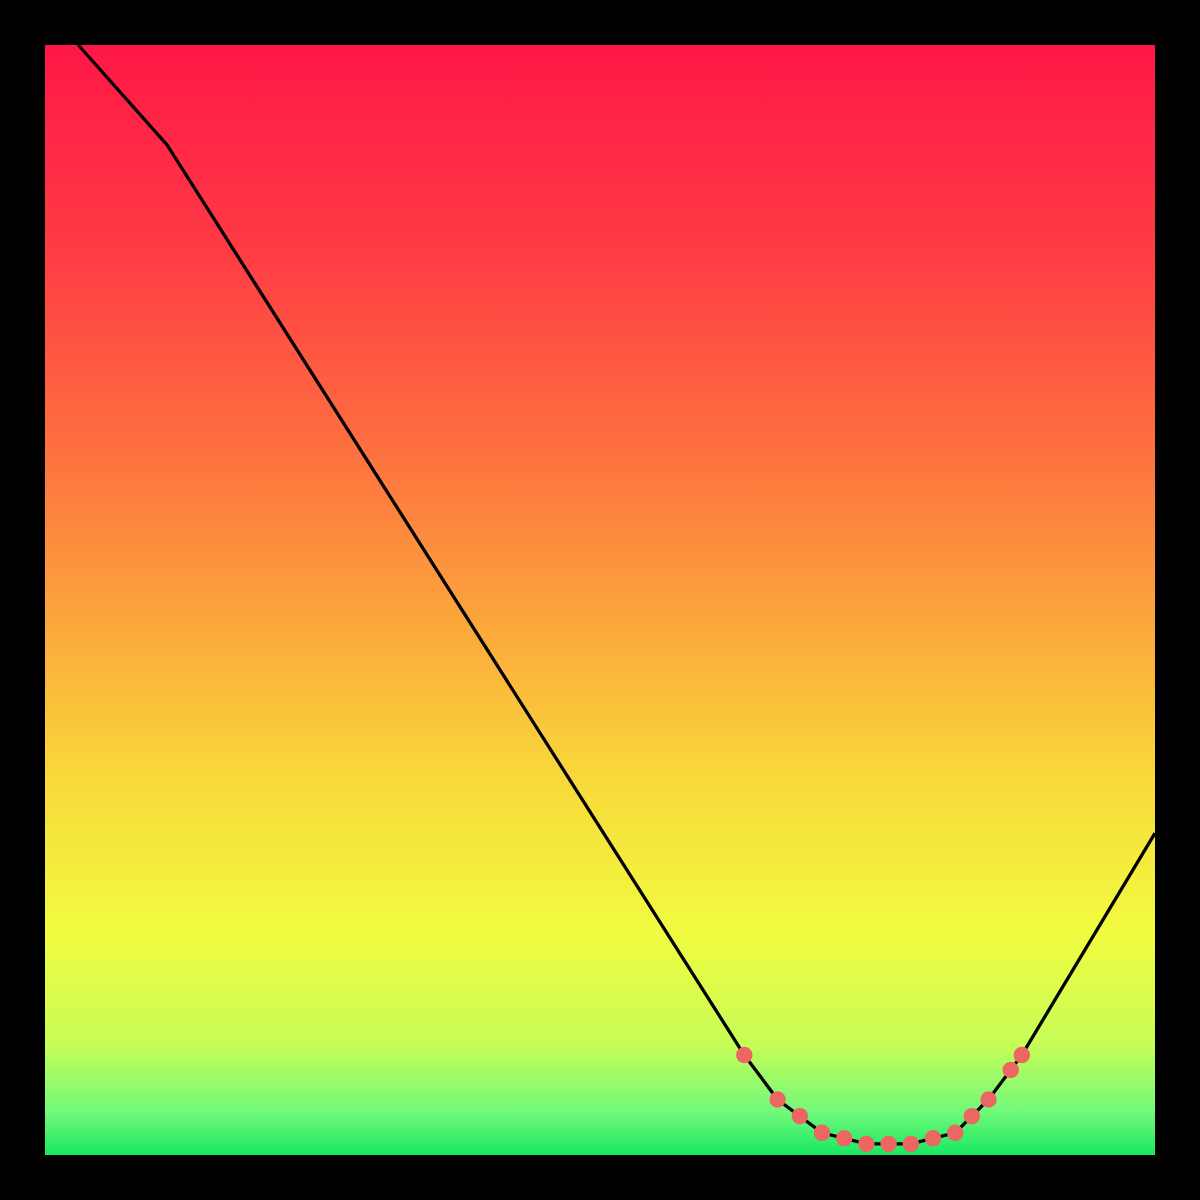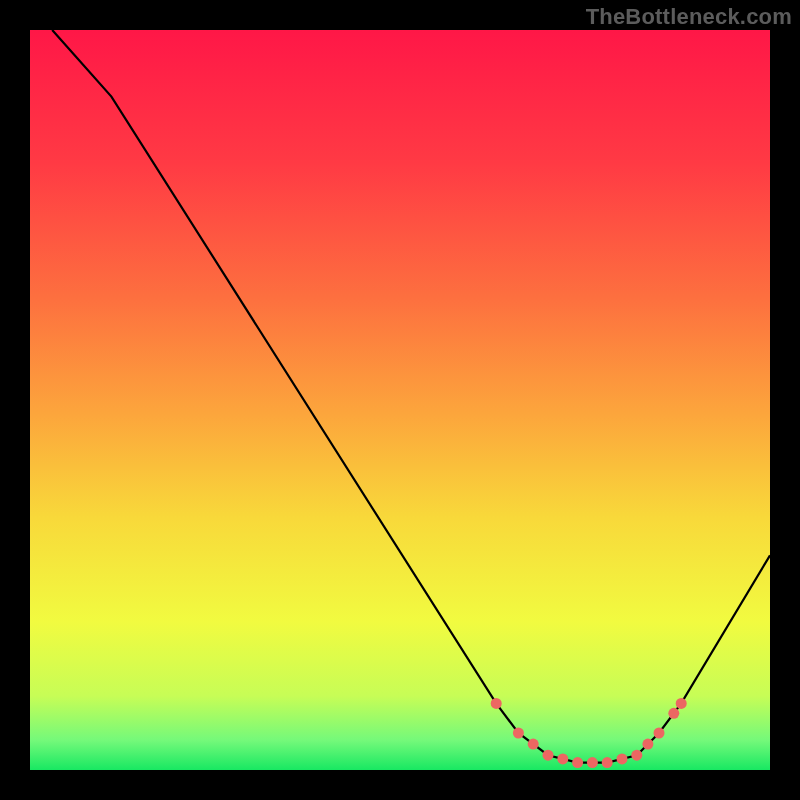--- a/index.html
+++ b/index.html
@@ -62,15 +62,14 @@
         <circle cx="607.2" cy="762.6" r="5.5" fill="#ec6762"></circle>
         <circle cx="622.0" cy="758.9" r="5.5" fill="#ec6762"></circle>
         <circle cx="636.8" cy="755.2" r="5.5" fill="#ec6762"></circle>
         <circle cx="647.9" cy="744.1" r="5.5" fill="#ec6762"></circle>
         <circle cx="659.0" cy="733.0" r="5.5" fill="#ec6762"></circle>
         <circle cx="673.8" cy="713.3" r="5.5" fill="#ec6762"></circle>
         <circle cx="681.2" cy="703.4" r="5.5" fill="#ec6762"></circle>
       </g>
 </svg>
 
-<div class="attribution">TheBottleneck.com</div>
 
 </div>
 
 </body></html>

